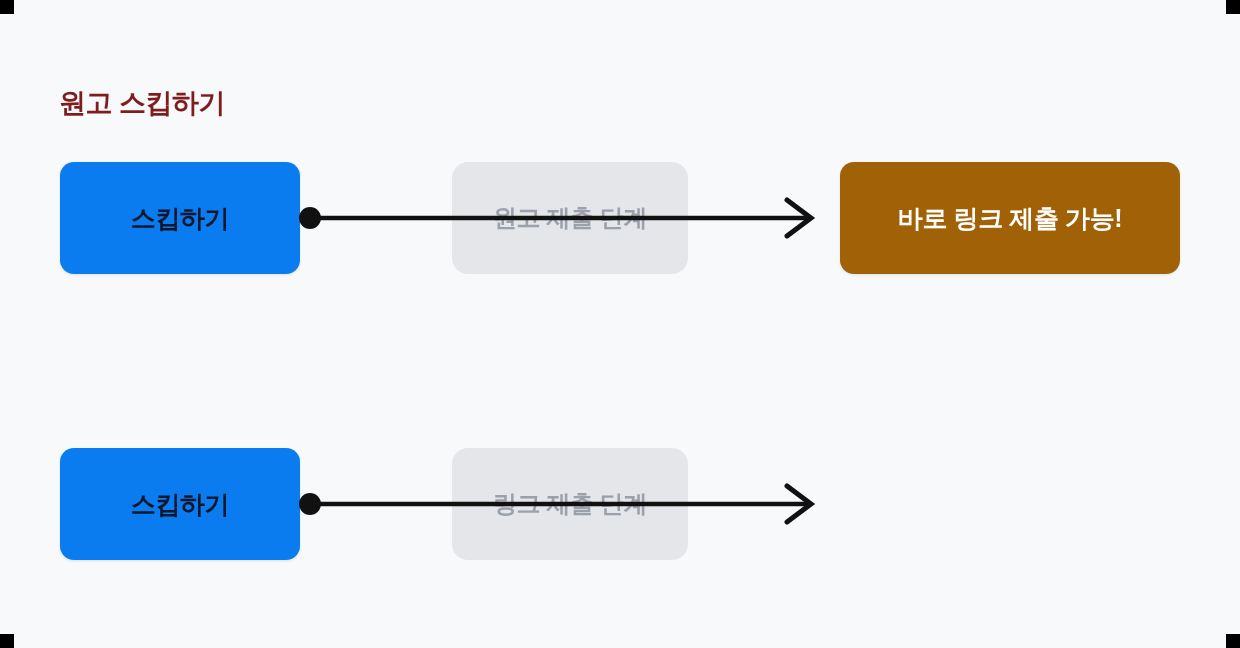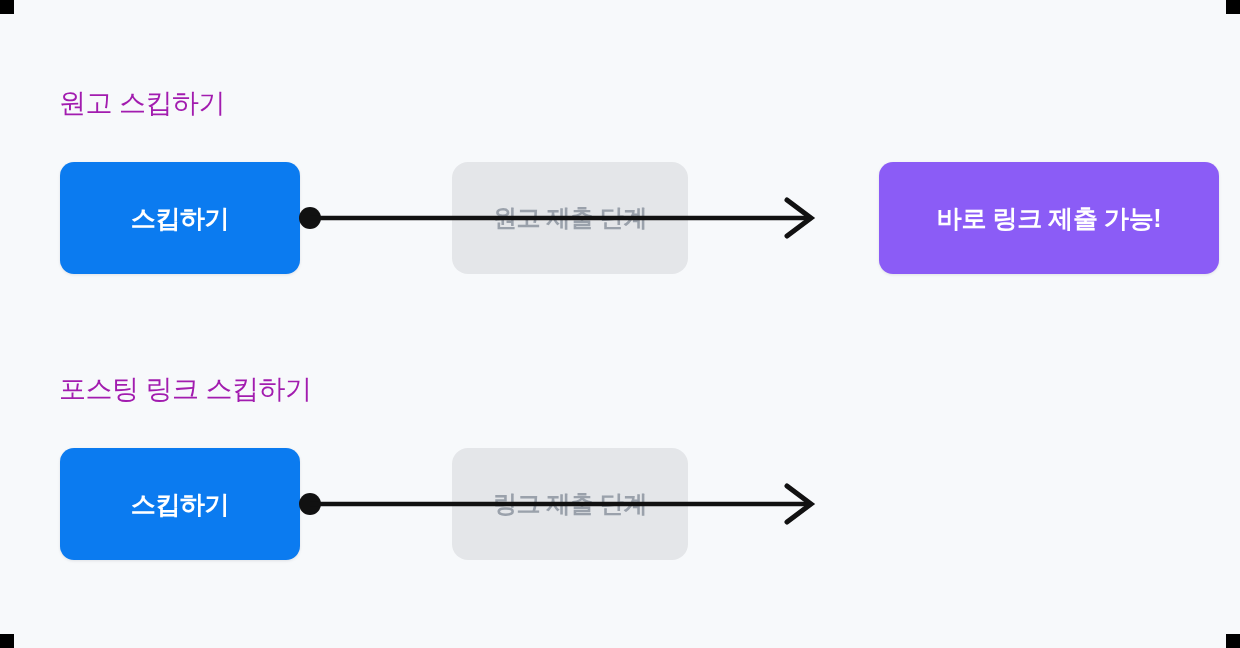--- a/index.html
+++ b/index.html
@@ -30,22 +30,22 @@
   }
   .corner-marker.tl { left: 0;  top: 0; }
   .corner-marker.tr { right: 0; top: 0; }
   .corner-marker.bl { left: 0;  bottom: 0; }
   .corner-marker.br { right: 0; bottom: 0; }
 
   .section-heading {
     position: absolute;
     left: 59px;
     font-size: 27px;
-    font-weight: normal;
-    color: #a21caf;
+    font-weight: bold;
+    color: #7f1d1d;
     letter-spacing: -0.5px;
     white-space: nowrap;
     line-height: 1;
   }
   .section-heading.row1 { top: 90px; }
   .section-heading.row2 { top: 376px; }
 
   .flow-row {
     position: absolute;
     left: 0;
@@ -66,21 +66,21 @@
     box-sizing: border-box;
   }
 
   .node-start {
     left: 60px;
     width: 240px;
     background: #0b7bf0;
     box-shadow: 0 1px 3px rgba(16,24,40,0.10);
   }
   .node-start .node-label {
-    color: #ffffff;
+    color: #0f172a;
     font-size: 25px;
     font-weight: bold;
     letter-spacing: -0.4px;
   }
 
   .node-skipped {
     left: 452px;
     width: 236px;
     background: #e4e6e9;
     border-radius: 16px;
@@ -88,23 +88,22 @@
   .node-skipped .node-label {
     color: #9aa1ab;
     font-size: 24px;
     font-weight: bold;
     letter-spacing: -0.4px;
   }
 
   .node-end {
     left: 840px;
     width: 340px;
-    background: #8b5cf6;
+    background: #a16207;
     box-shadow: 0 1px 3px rgba(16,24,40,0.10);
-    margin-left: 39px;
   }
   .node-end .node-label {
     color: #ffffff;
     font-size: 25px;
     font-weight: bold;
     letter-spacing: -0.4px;
   }
 
   .connector-svg {
     position: absolute;
@@ -143,21 +142,20 @@
       <line x1="310" y1="56" x2="808" y2="56" stroke="#111111" stroke-width="4.5" stroke-linecap="butt"></line>
       <polyline points="787,38 811,56 787,74" fill="none" stroke="#111111" stroke-width="5" stroke-linecap="round" stroke-linejoin="miter"></polyline>
     </svg>
 
     <div class="node node-end">
       <span class="node-label">바로 링크 제출 가능!</span>
     </div>
 
   </div>
 
-  <div class="section-heading row2">포스팅 링크 스킵하기</div>
 
   <div class="flow-row row2">
 
     <div class="node node-start">
       <span class="node-label">스킵하기</span>
     </div>
 
     <div class="node node-skipped">
       <span class="node-label">링크 제출 단계</span>
     </div>

